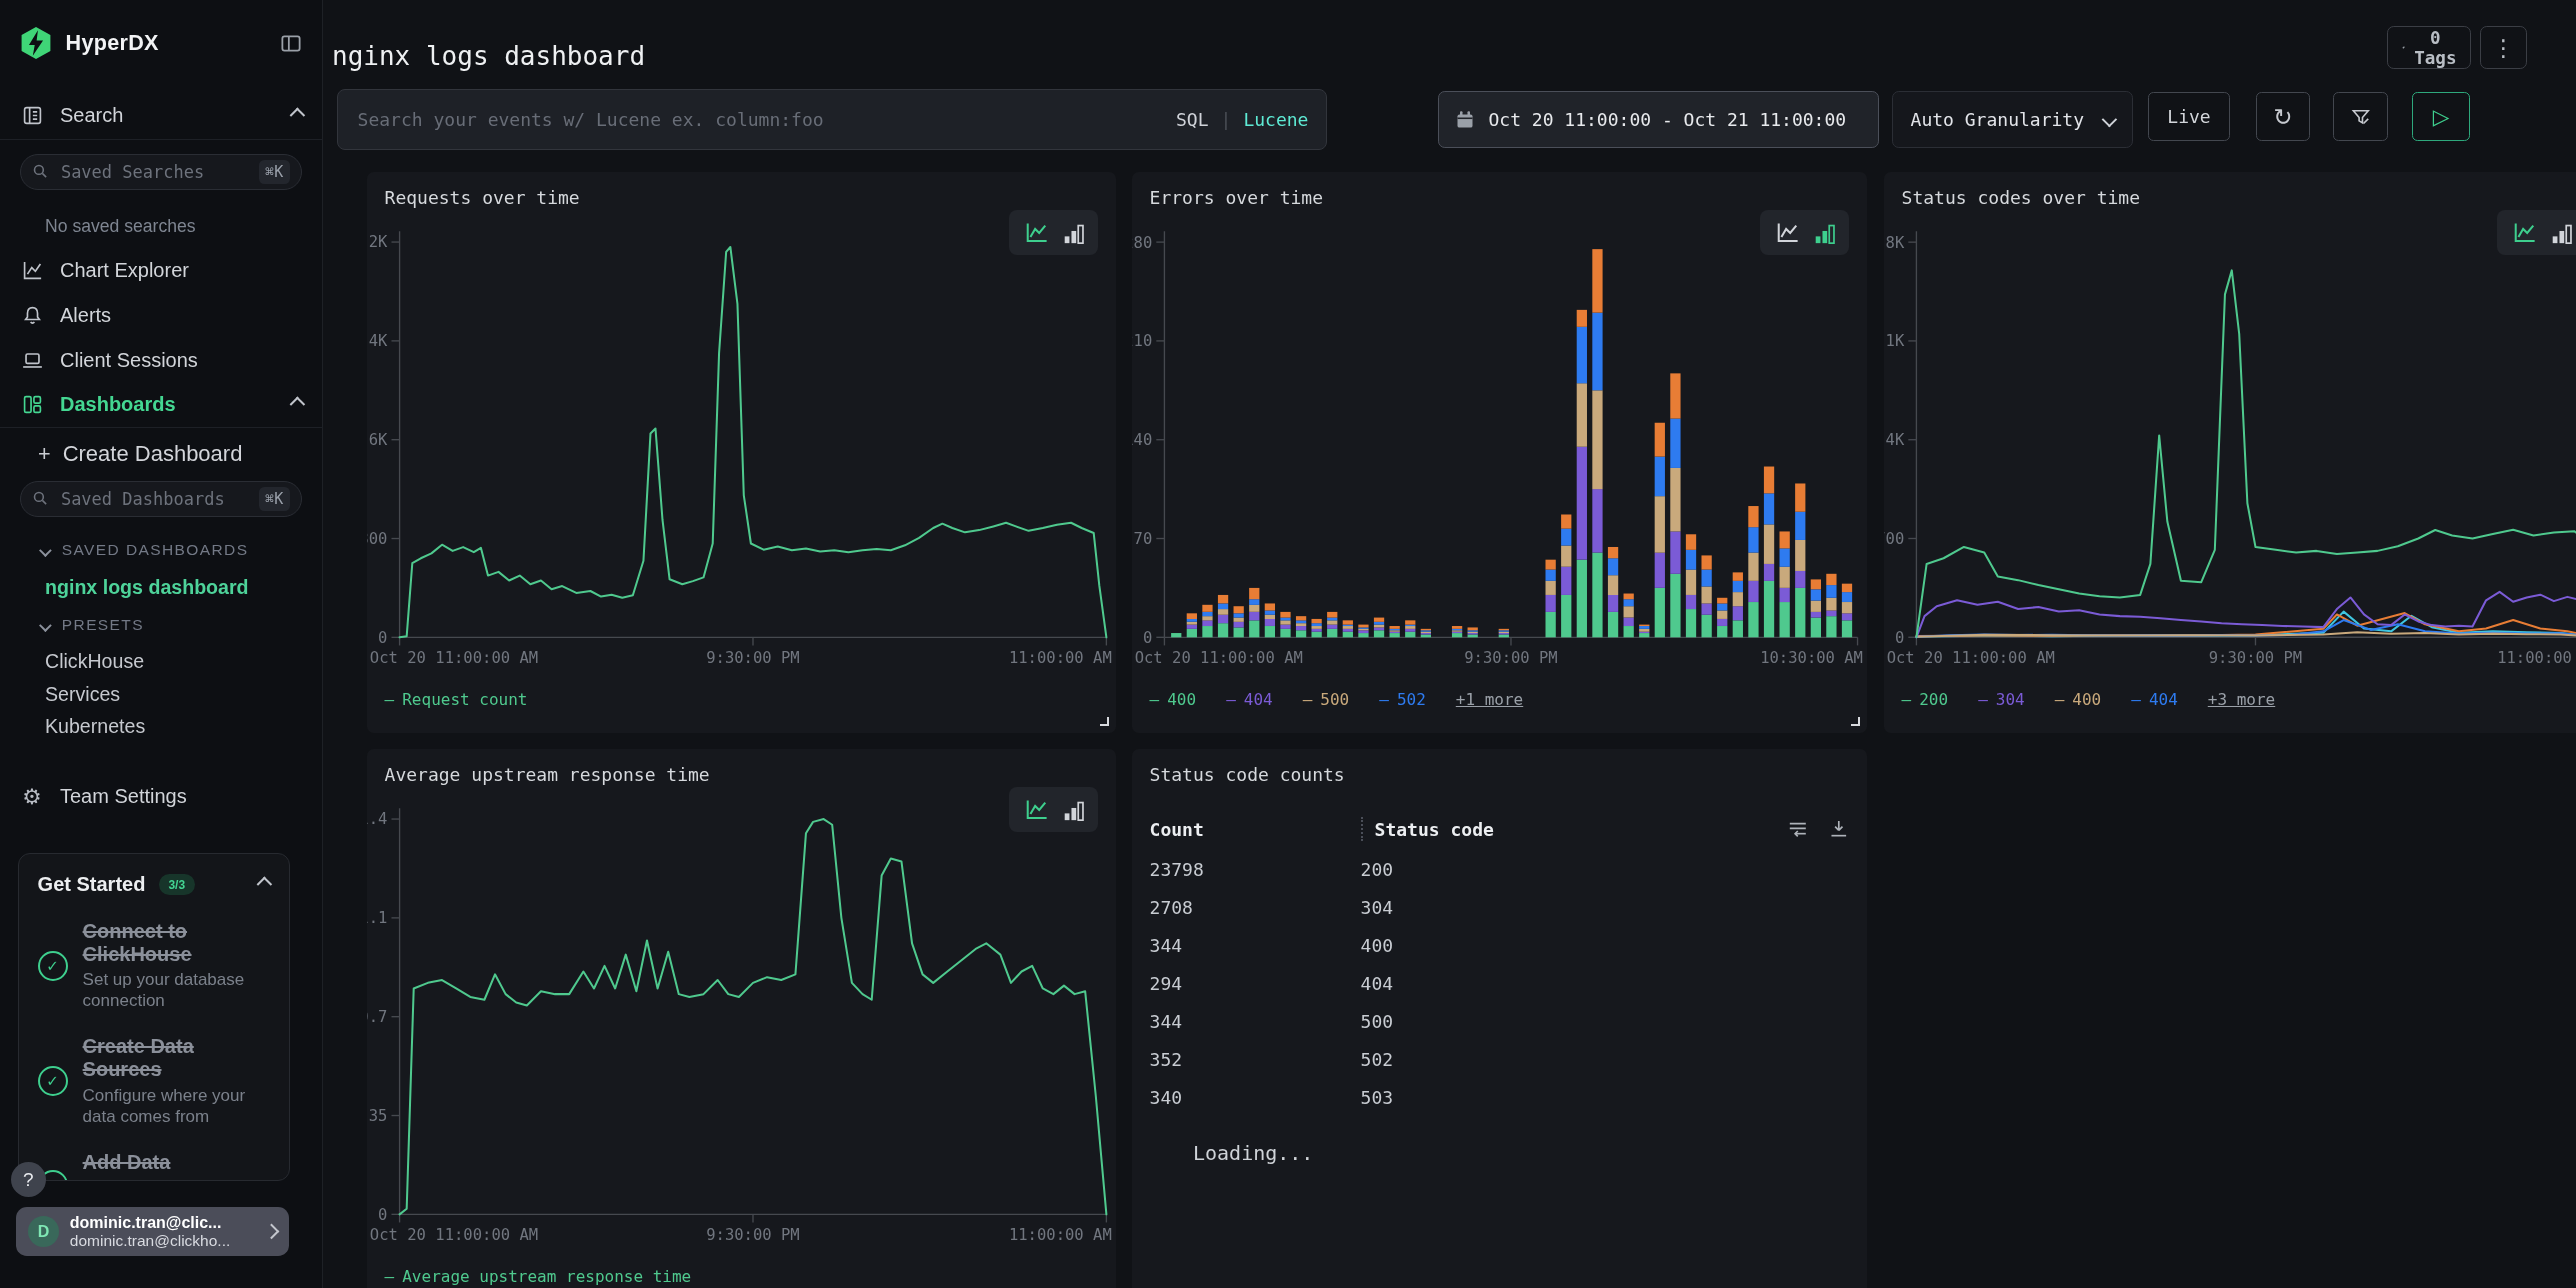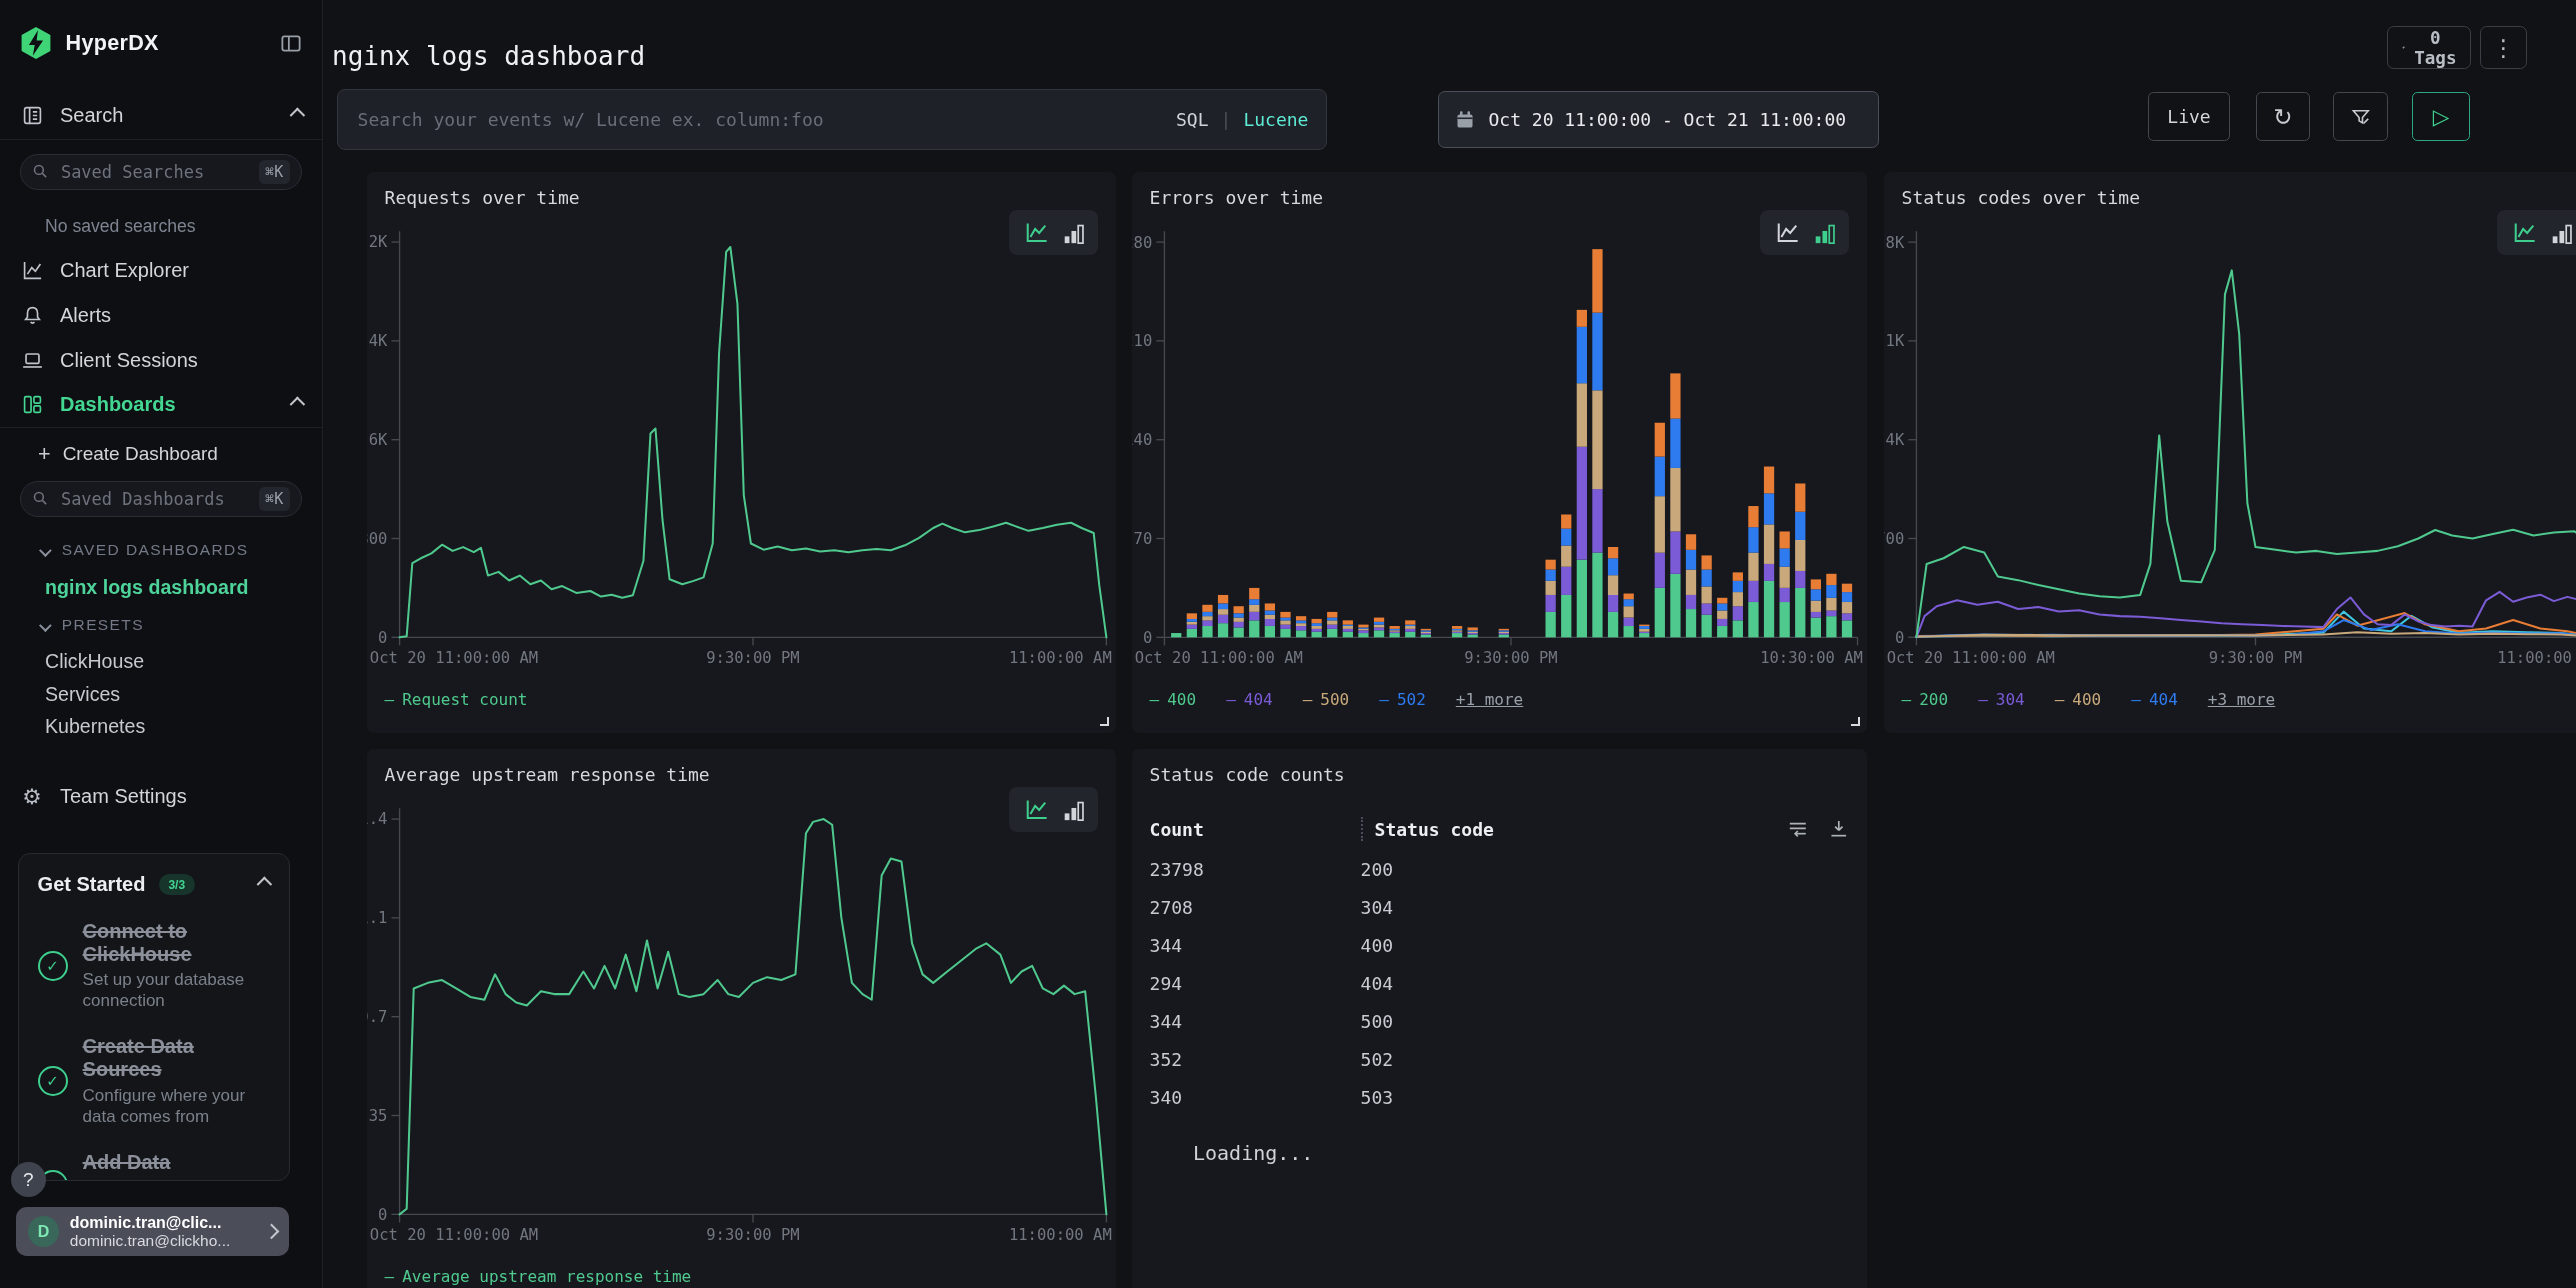--- a/index.html
+++ b/index.html
@@ -183,21 +183,21 @@
           </svg>
       </span>
       <span class="nav-label green">Dashboards</span>
       <span class="chev up ml-auto"></span>
     </div>
 
     <div class="sdivider" style="top:427px"></div>
 
     <div class="srow" style="top:438px;height:32px;padding-left:38px;gap:12px">
       <span style="font-size:21.6px;color:#c9ccd2;line-height:21.6px">+</span>
-      <span style="font-size:19px;color:#d3d5da">Create Dashboard</span>
+      <span style="font-size:22px;color:#d3d5da">Create Dashboard</span>
     </div>
 
     <div class="pill" style="top:481px">
       <svg width="17.6" height="17.6" viewBox="0 0 28 28" fill="none" stroke="#6d727c" stroke-width="2.5">
           <circle cx="11" cy="11" r="7"></circle>
           <path d="M16.5 16.5l6 6"></path>
         </svg>
       <input placeholder="Saved Dashboards" style="">
       <span class="kbd">⌘K</span>
     </div>
@@ -285,20 +285,24 @@
   <div id="date-range">
     <svg width="20" height="20" viewBox="0 0 32 32">
         <rect x="4" y="7" width="24" height="21" rx="3" fill="#9aa0a8"></rect>
         <rect x="8" y="2" width="4" height="7" rx="1.5" fill="#9aa0a8"></rect>
         <rect x="20" y="2" width="4" height="7" rx="1.5" fill="#9aa0a8"></rect>
         <rect x="4" y="12" width="24" height="2.5" fill="#202329"></rect>
       </svg>
     <span>Oct 20 11:00:00 - Oct 21 11:00:00</span>
   </div>
 
+  <div id="granularity">
+    <span class="lbl">Auto Granularity</span>
+    <span class="chev down ml-auto" style="border-color:#cfd3d9"></span>
+  </div>
 
   <button class="tbtn mono" style="left:2148px;width:82px;font-size:18px">Live</button>
   <button class="tbtn glyph" style="left:2256px;width:54px;font-size:23px;color:#c6c9cf">↻</button>
   <button class="tbtn" style="left:2333px;width:55px">
     <svg width="21.6" height="21.6" viewBox="0 0 32 32" fill="none" stroke="#c6c9cf" stroke-width="2.4">
         <path d="M5 7h22l-8.5 10v8l-5-3v-5Z"></path>
         <path d="M20 26l7-7"></path>
       </svg>
   </button>
   <button class="tbtn glyph" style="left:2412px;width:58px;font-size:21.6px;color:#3ecf8e;border-color:#2ea87c">▷</button>

